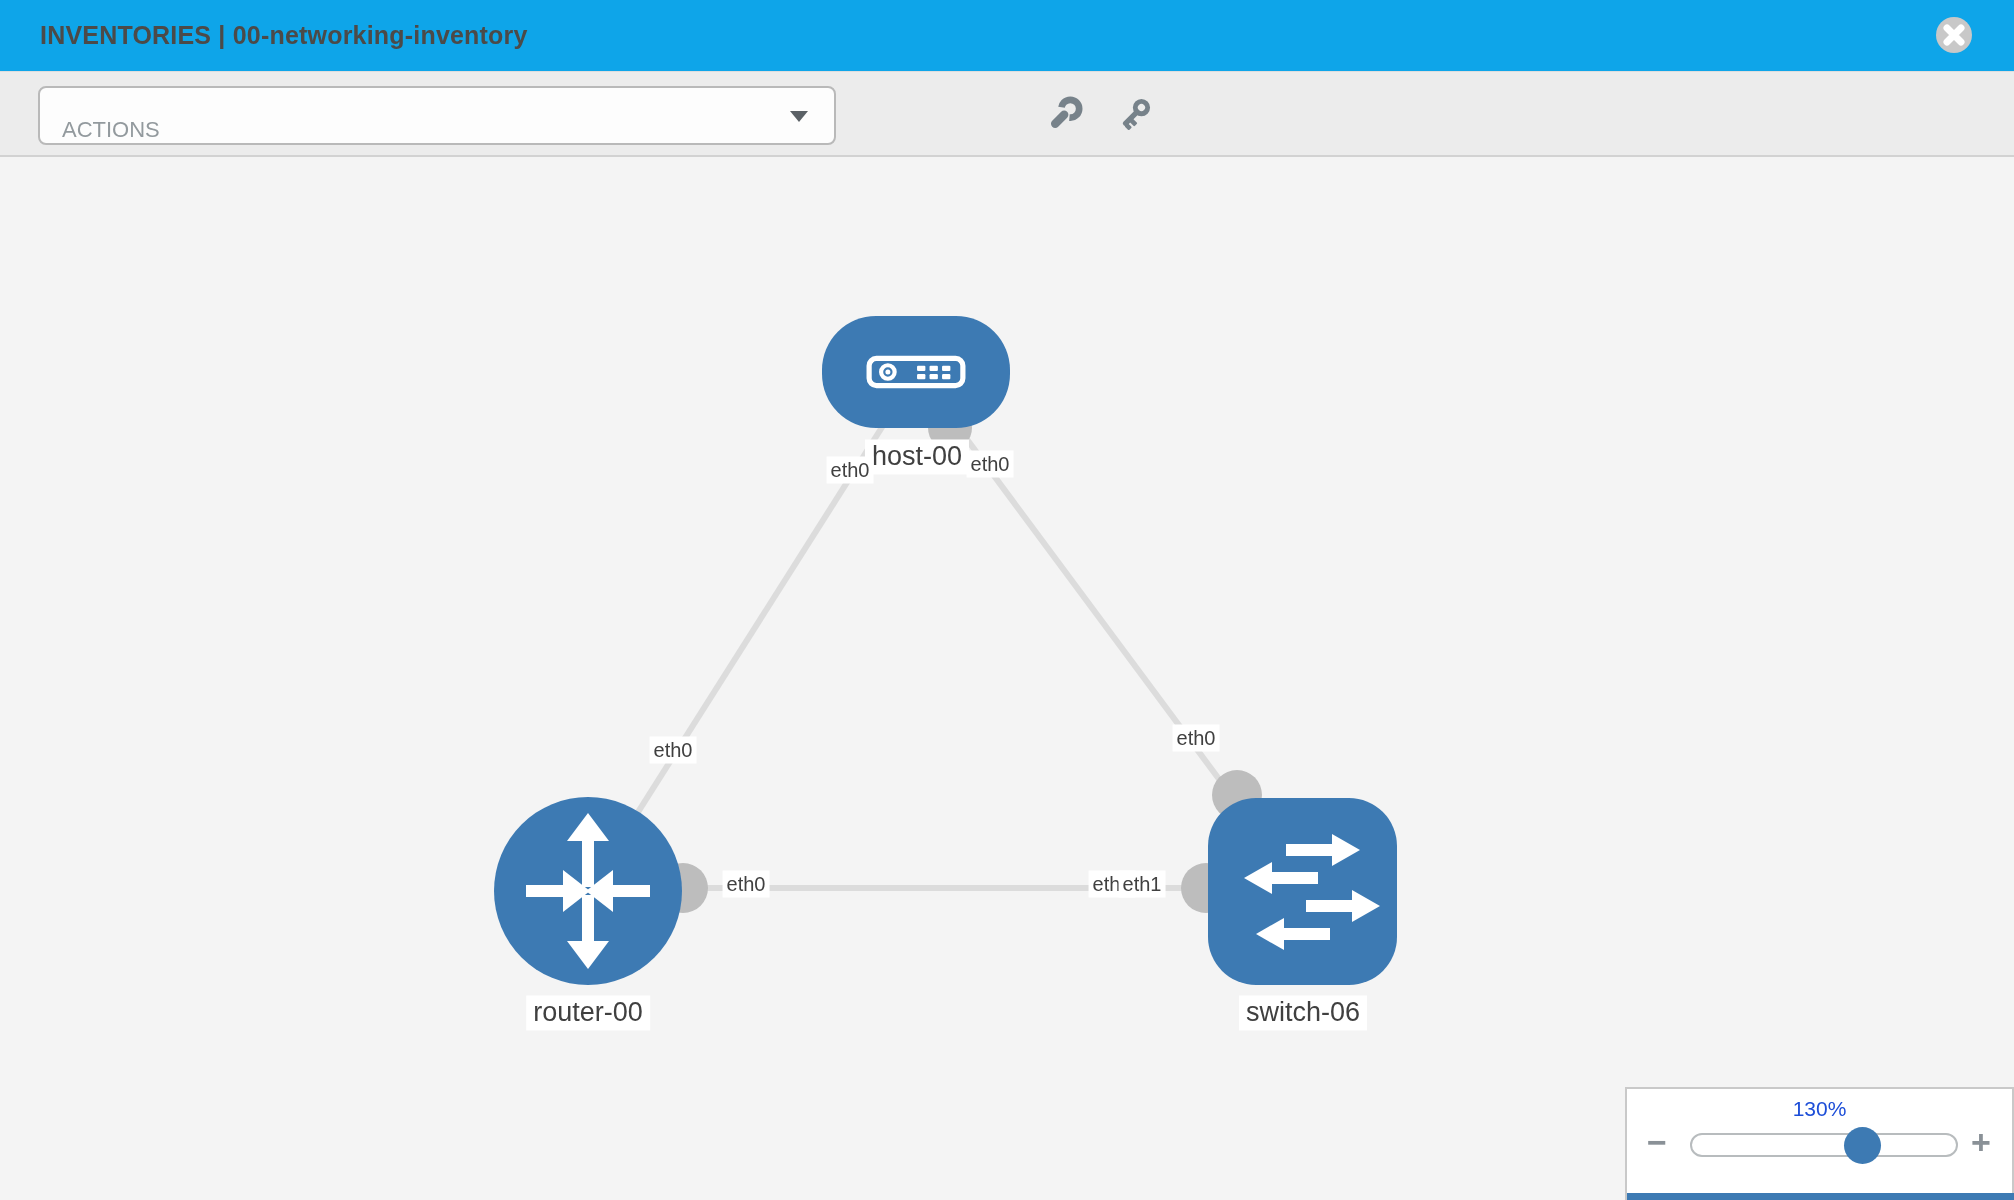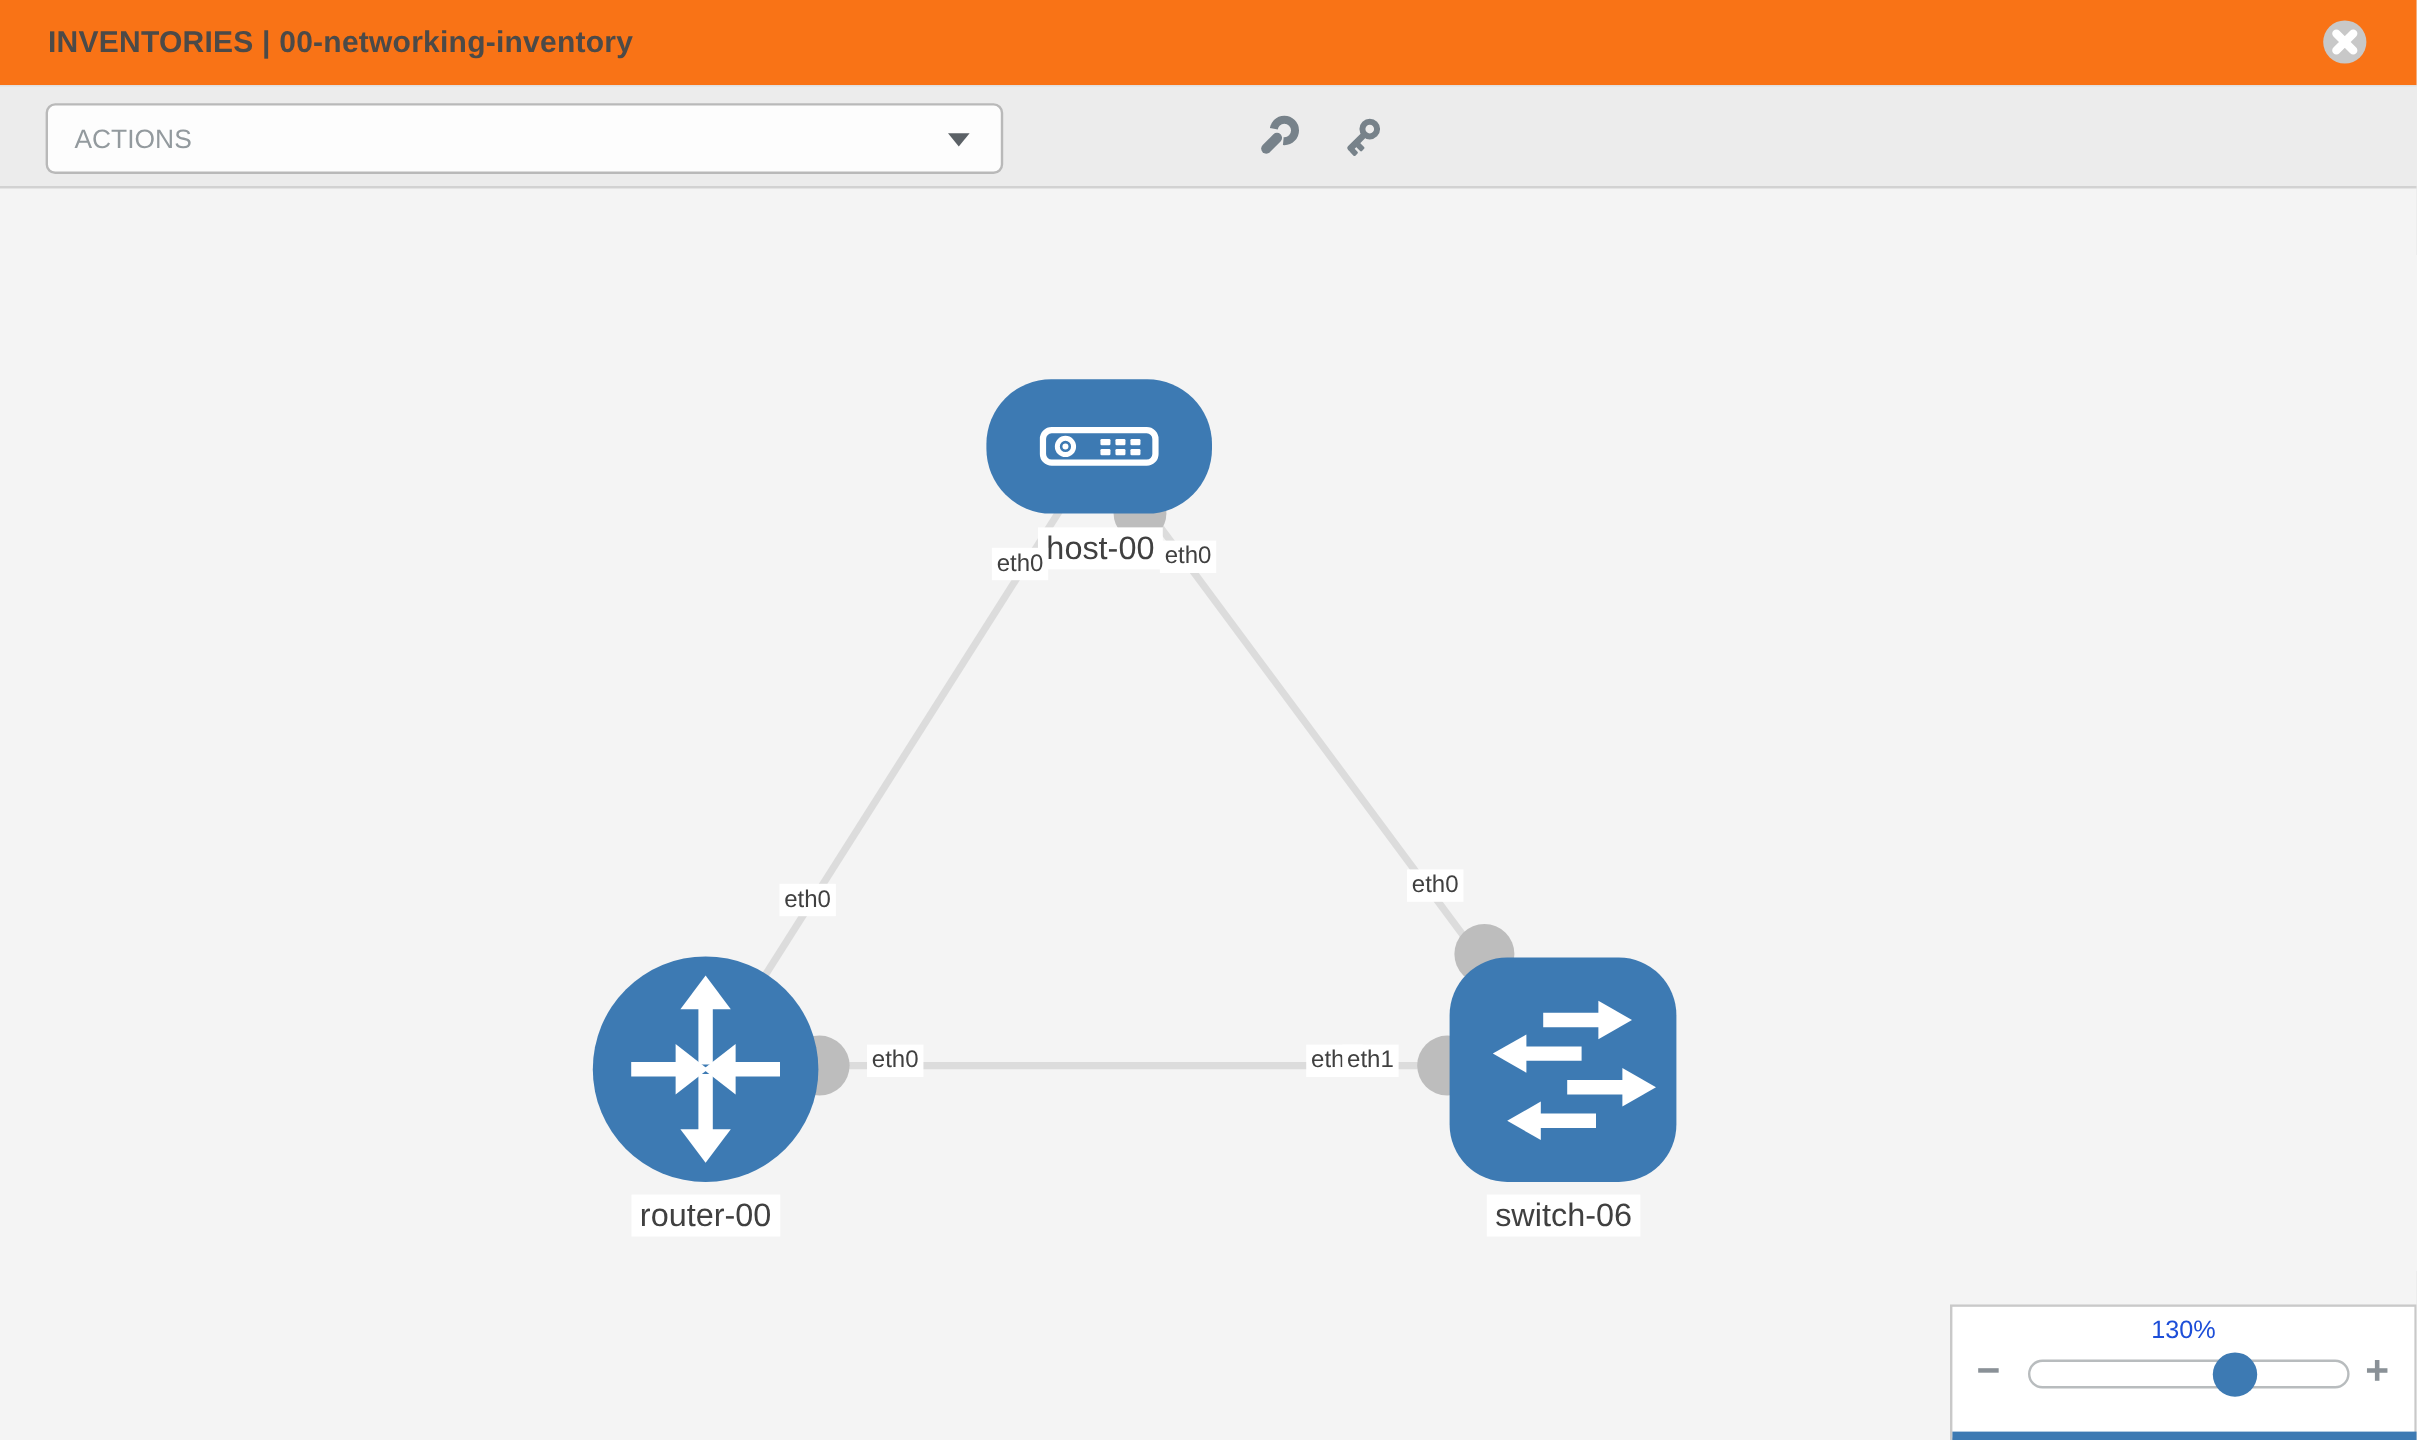--- a/index.html
+++ b/index.html
@@ -5,40 +5,40 @@
   html,body{margin:0;padding:0;background:#e0e0e0;}
   *{box-sizing:border-box;}
   .screen{
     position:relative;width:2014px;height:1200px;overflow:hidden;
     background:var(--canvas-bg,#f4f4f4);
     font-family:"Liberation Sans","DejaVu Sans",sans-serif;
   }
 
   
   .header{
-    position:absolute;left:0;top:0;width:2014px;height:71px;background:#f97316;z-index:20;
+    position:absolute;left:0;top:0;width:2014px;height:71px;background:#0ea5e9;z-index:20;
   }
   .page-title{
     position:absolute;left:40px;top:0;line-height:71px;margin:0;
     font-size:25px;font-weight:700;color:#4c4a48;letter-spacing:.2px;
   }
   .close-btn{
     position:absolute;right:40px;top:15px;width:40px;height:40px;border:none;background:transparent;padding:0;cursor:pointer;
   }
 
   
   .toolbar{
     position:absolute;left:0;top:71px;width:2014px;height:86px;
     background:var(--toolbar-bg,#ececec);
     border-top:1px solid #dedede;border-bottom:2px solid #d2d2d2;z-index:20;
   }
   .select{
     position:absolute;top:14px;height:59px;background:#fdfdfd;
     border:2px solid #b9b9b9;border-radius:8px;
-    display:flex;align-items:center;cursor:pointer;
+    display:flex;align-items:flex-end;cursor:pointer;
   }
   .select .sel-text{font-size:22px;color:#939a9e;padding-left:22px;}
   .caret{
     position:absolute;right:26px;top:50%;margin-top:-5px;width:0;height:0;
     border-left:9px solid transparent;border-right:9px solid transparent;
     border-top:11px solid #5b6166;
   }
   .select.actions{left:38px;width:798px;}
   .select.search{left:1185px;width:796px;}
   .tool-btn{

